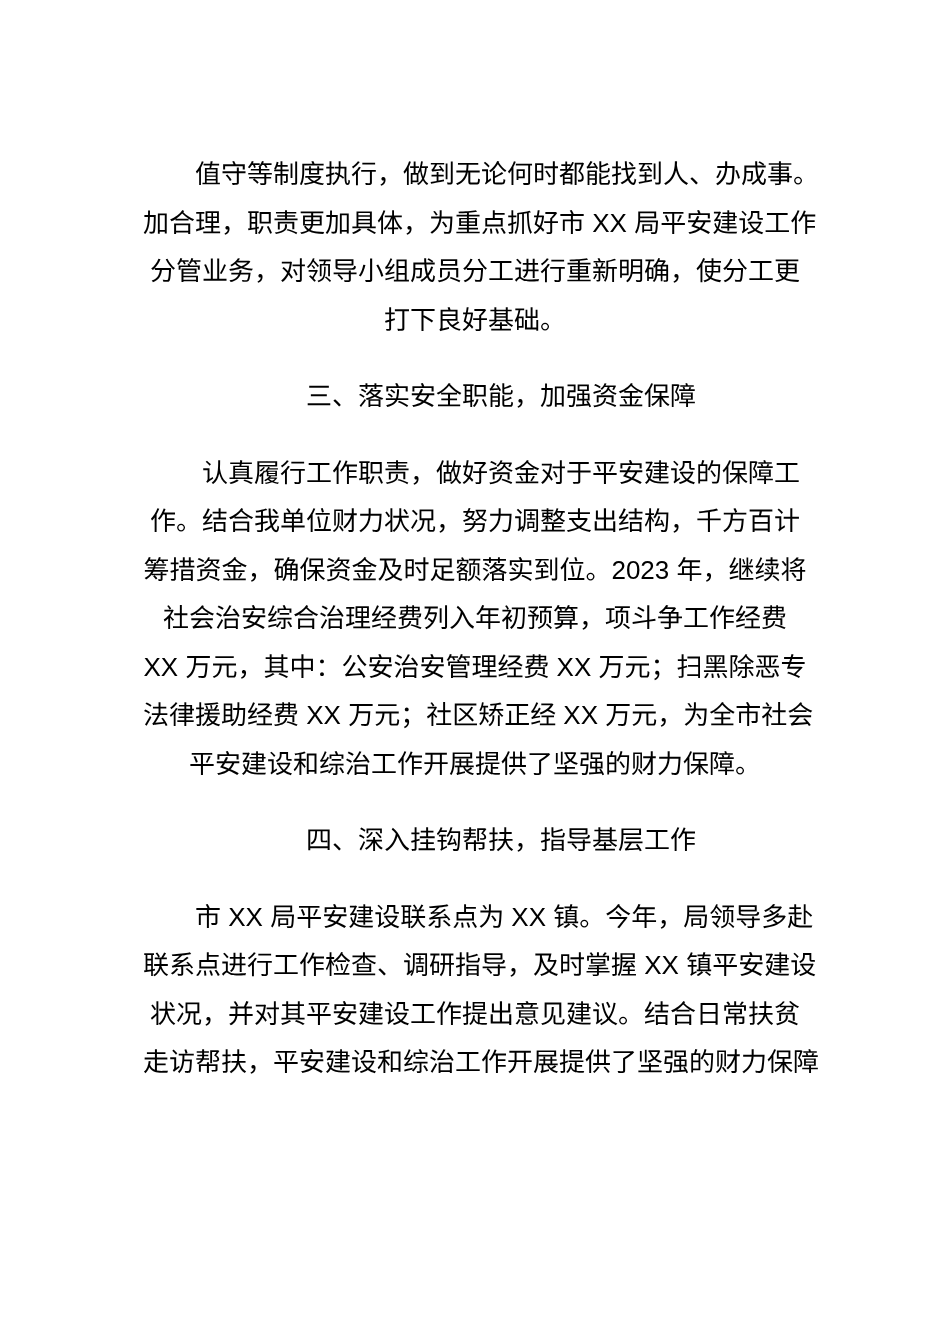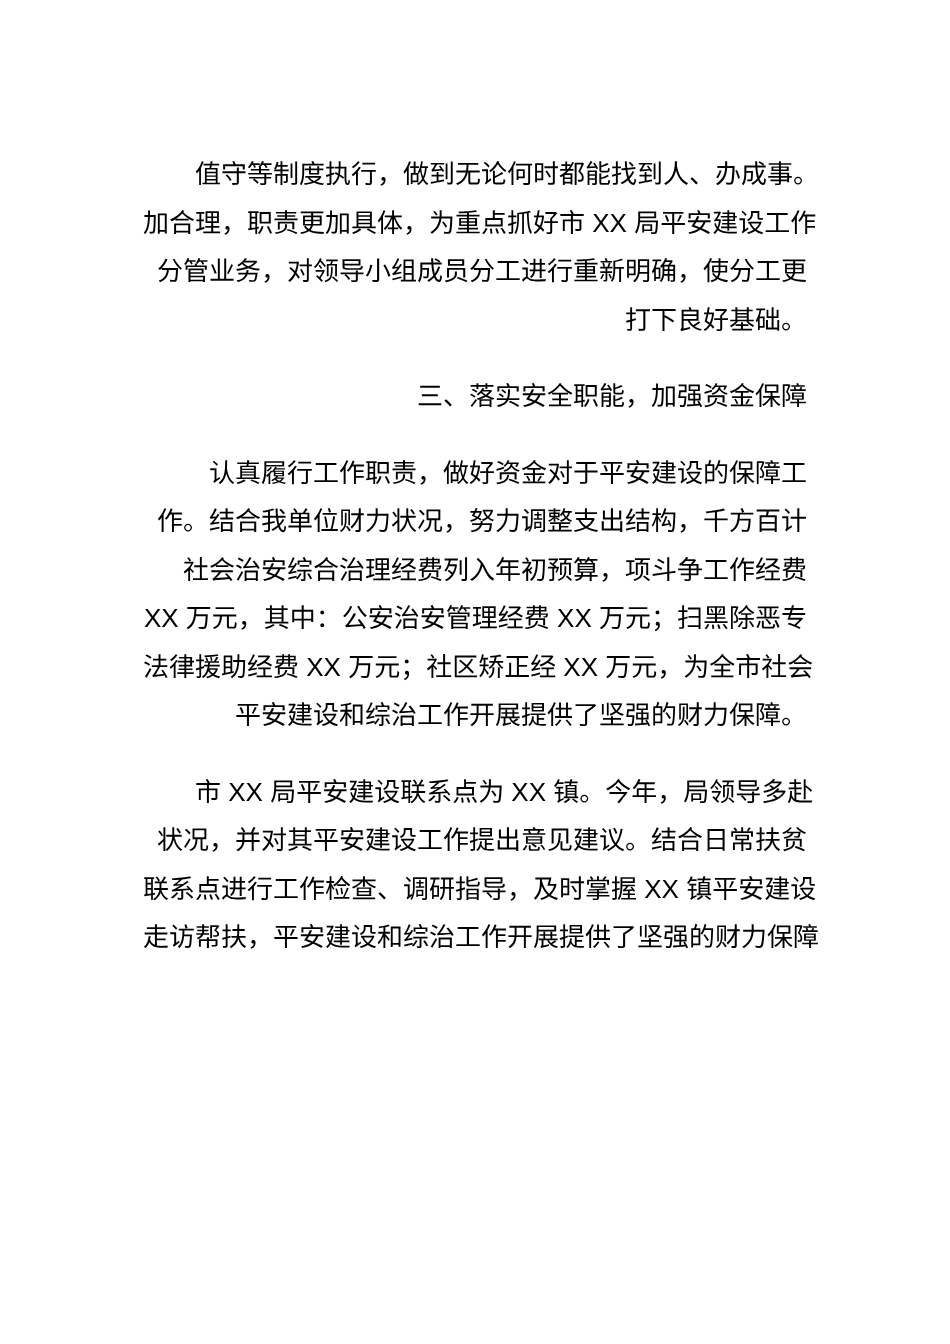--- a/index.html
+++ b/index.html
@@ -30,21 +30,21 @@
     padding: 0;
   }
   .block + .block {
     margin-top: 28px;
   }
   .line {
     font-size: 26px;
     line-height: 48.5px;
     white-space: nowrap;
     letter-spacing: 0px;
-    text-align: right;
+    text-align: center;
   }
   .block.heading .line {
     font-weight: 400;
   }
   .line.indent {
     padding-left: 52px;
   }
 </style>
 </head>
 <body style="background: rgb(255, 255, 255); color: rgb(0, 0, 0);">
@@ -56,25 +56,29 @@
         <div class="line">加合理，职责更加具体，为重点抓好市 XX 局平安建设工作</div>
         <div class="line">分管业务，对领导小组成员分工进行重新明确，使分工更</div>
         <div class="line">打下良好基础。</div>
       </div>
       <div class="block heading">
         <div class="line indent">三、落实安全职能，加强资金保障</div>
       </div>
       <div class="block paragraph">
         <div class="line indent">认真履行工作职责，做好资金对于平安建设的保障工</div>
         <div class="line">作。结合我单位财力状况，努力调整支出结构，千方百计</div>
+        <div class="line">筹措资金，确保资金及时足额落实到位。2023 年，继续将</div>
         <div class="line">社会治安综合治理经费列入年初预算，项斗争工作经费</div>
         <div class="line">XX 万元，其中：公安治安管理经费 XX 万元；扫黑除恶专</div>
         <div class="line">法律援助经费 XX 万元；社区矫正经 XX 万元，为全市社会</div>
         <div class="line">平安建设和综治工作开展提供了坚强的财力保障。</div>
       </div>
+      <div class="block heading">
+        <div class="line indent">四、深入挂钩帮扶，指导基层工作</div>
+      </div>
       <div class="block paragraph">
         <div class="line indent">市 XX 局平安建设联系点为 XX 镇。今年，局领导多赴</div>
+        <div class="line">联系点进行工作检查、调研指导，及时掌握 XX 镇平安建设</div>
         <div class="line">状况，并对其平安建设工作提出意见建议。结合日常扶贫</div>
-        <div class="line">联系点进行工作检查、调研指导，及时掌握 XX 镇平安建设</div>
         <div class="line">走访帮扶，平安建设和综治工作开展提供了坚强的财力保障</div>
       </div>
     </div>
 </div>
 
 </body></html>

